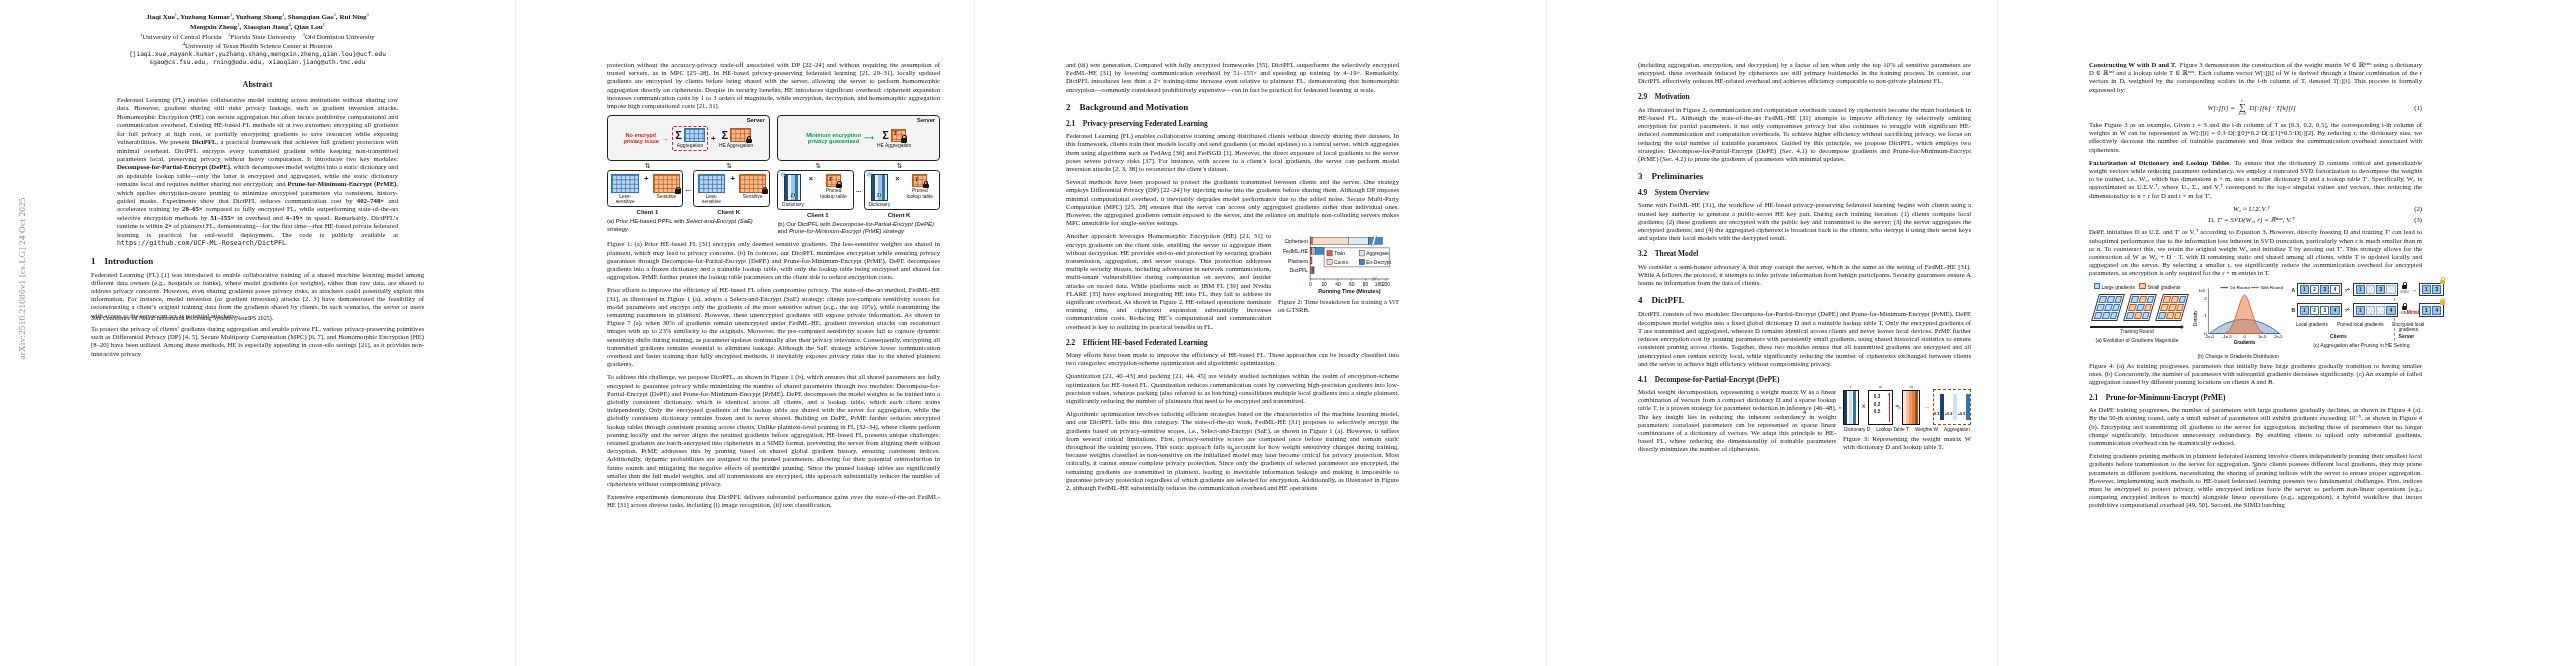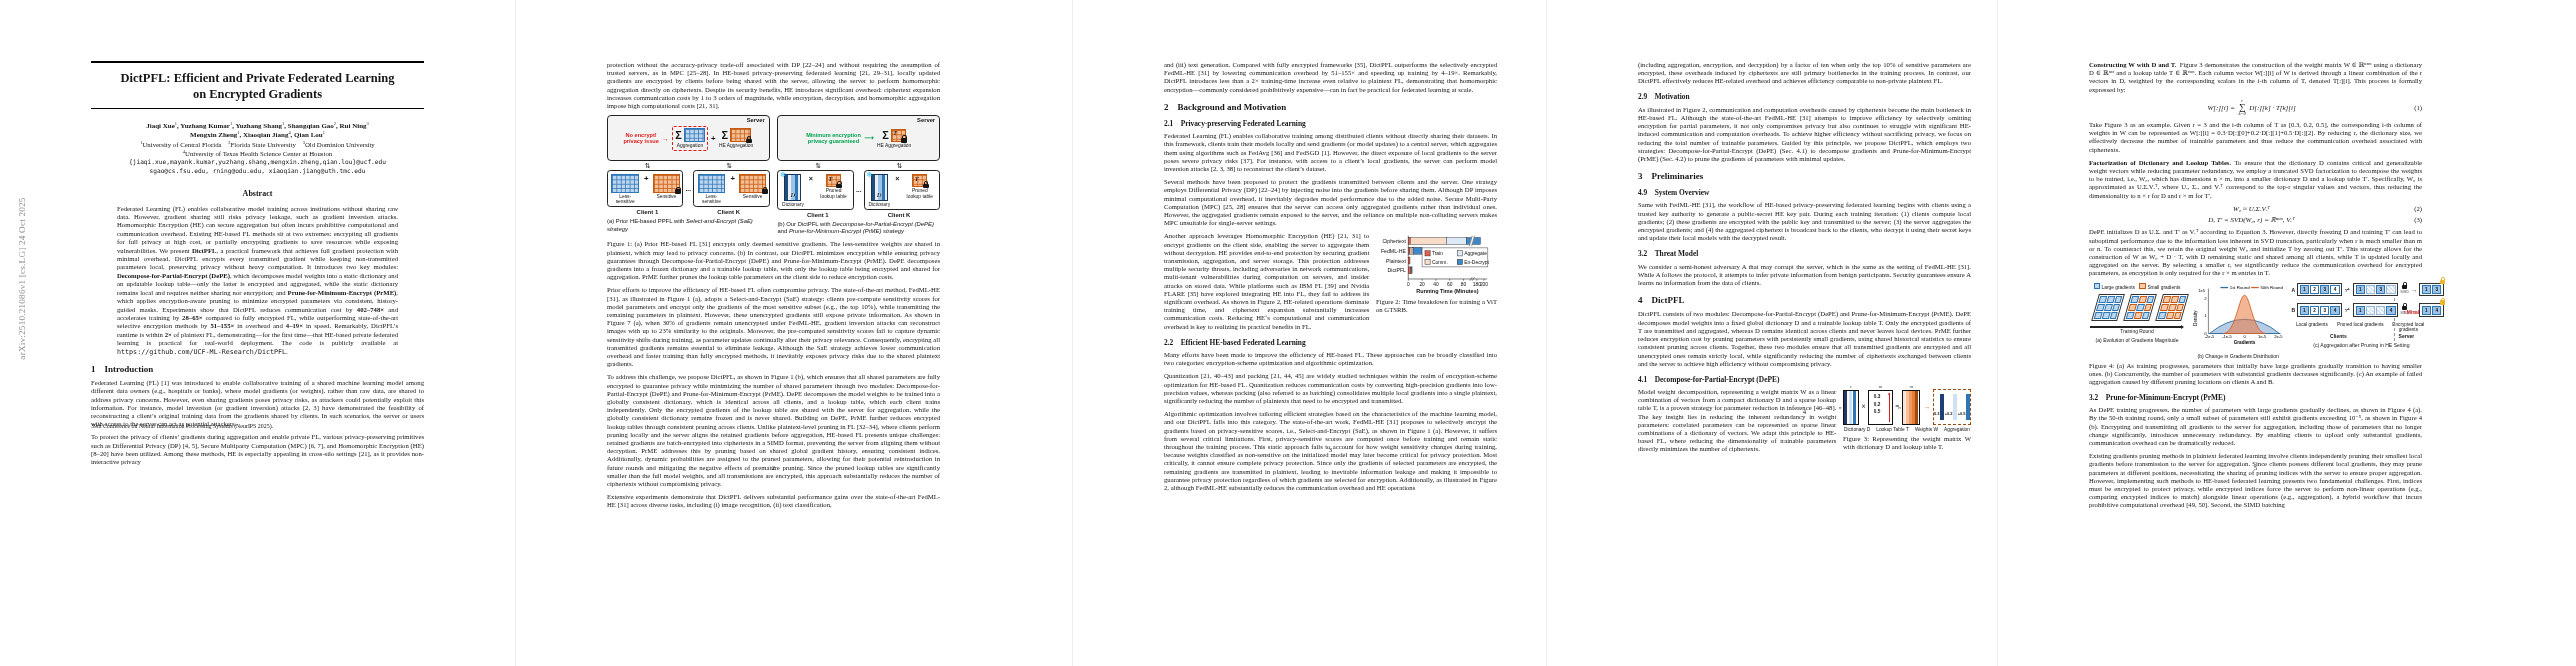--- a/index.html
+++ b/index.html
@@ -143,28 +143,20 @@
   .sum{display:inline-flex;flex-direction:column;align-items:center;line-height:1;vertical-align:middle;margin:0 1.7px;}
   .sum .top,.sum .bot{font-size:4.6px;font-style:italic;}
   .sum .sig{font-size:9px;font-style:normal;}
 </style>
 </head>
 <body>
 
 <div class="page" style="left:0">
   <div class="watermark">arXiv:2510.21086v1  [cs.LG]  24 Oct 2025</div>
   <div class="content">
-    <div class="titlewrap">
-      <div class="rule-thick"></div>
-      <div class="title">
-        <div>DictPFL: Efficient and Private Federated Learning</div>
-        <div>on Encrypted Gradients</div>
-      </div>
-      <div class="rule-thin"></div>
-    </div>
     <div class="authors"><b>Jiaqi Xue</b><sup>1</sup><b>, Yuzhang Kumar</b><sup>1</sup><b>, Yuzhang Shang</b><sup>1</sup><b>, Shangqian Gao</b><sup>2</sup><b>, Rui Ning</b><sup>3</sup></div>
     <div class="authors" style="margin-top:0"><b>Mengxin Zheng</b><sup>1</sup><b>, Xiaoqian Jiang</b><sup>4</sup><b>, Qian Lou</b><sup>1</sup></div>
     <div class="affil"><sup>1</sup>University of Central Florida  <sup>2</sup>Florida State University  <sup>3</sup>Old Dominion University</div>
     <div class="affil"><sup>4</sup>University of Texas Health Science Center at Houston</div>
     <div class="emails mono">{jiaqi.xue,mayank.kumar,yuzhang.shang,mengxin.zheng,qian.lou}@ucf.edu</div>
     <div class="emails mono">sgao@cs.fsu.edu, rning@odu.edu, xiaoqian.jiang@uth.tmc.edu</div>
     <div class="absh">Abstract</div>
     <div class="abstract">Federated Learning (FL) enables collaborative model training across institutions without sharing raw data. However, gradient sharing still risks privacy leakage, such as gradient inversion attacks. Homomorphic Encryption (HE) can secure aggregation but often incurs prohibitive computational and communication overhead. Existing HE-based FL methods sit at two extremes: encrypting all gradients for full privacy at high cost, or partially encrypting gradients to save resources while exposing vulnerabilities. We present <b>DictPFL</b>, a practical framework that achieves full gradient protection with minimal overhead. DictPFL encrypts every transmitted gradient while keeping non-transmitted parameters local, preserving privacy without heavy computation. It introduces two key modules: <b>Decompose-for-Partial-Encrypt (DePE)</b>, which decomposes model weights into a static dictionary and an updatable lookup table—only the latter is encrypted and aggregated, while the static dictionary remains local and requires neither sharing nor encryption; and <b>Prune-for-Minimum-Encrypt (PrME)</b>, which applies encryption-aware pruning to minimize encrypted parameters via consistent, history-guided masks. Experiments show that DictPFL reduces communication cost by <b>402–748×</b> and accelerates training by <b>28–65×</b> compared to fully encrypted FL, while outperforming state-of-the-art selective encryption methods by <b>51–155×</b> in overhead and <b>4–19×</b> in speed. Remarkably, DictPFL’s runtime is within <b>2×</b> of plaintext FL, demonstrating—for the first time—that HE-based private federated learning is practical for real-world deployment. The code is publicly available at <span class="mono">https://github.com/UCF-ML-Research/DictPFL</span>.</div>
     <div class="h1">1 Introduction</div>
     <p class="body">Federated Learning (FL) [1] was introduced to enable collaborative training of a shared machine learning model among different data owners (e.g., hospitals or banks), where model gradients (or weights), rather than raw data, are shared to address privacy concerns. However, even sharing gradients poses privacy risks, as attackers could potentially exploit this information. For instance, model inversion (or gradient inversion) attacks [2, 3] have demonstrated the feasibility of reconstructing a client’s original training data from the gradients shared by clients. In such scenarios, the server or users with access to the server can act as potential attackers.</p>
@@ -322,21 +314,21 @@
     </div>
 
     <p class="body">Figure 1: (a) Prior HE-based FL [31] encrypts only deemed sensitive gradients. The less-sensitive weights are shared in plaintext, which may lead to privacy concerns. (b) In contrast, our DictPFL minimizes encryption while ensuring privacy guarantees through Decompose-for-Partial-Encrypt (DePE) and Prune-for-Minimum-Encrypt (PrME). DePE decomposes gradients into a frozen dictionary and a trainable lookup table, with only the lookup table being encrypted and shared for aggregation. PrME further prunes the lookup table parameters on the client side to reduce encryption costs.</p>
     <p class="body">Prior efforts to improve the efficiency of HE-based FL often compromise privacy. The state-of-the-art method, FedML-HE [31], as illustrated in Figure 1 (a), adopts a Select-and-Encrypt (SaE) strategy: clients pre-compute sensitivity scores for model parameters and encrypt only the gradients of the most sensitive subset (e.g., the top 10%), while transmitting the remaining parameters in plaintext. However, these unencrypted gradients still expose private information. As shown in Figure 7 (a), when 30% of gradients remain unencrypted under FedML-HE, gradient inversion attacks can reconstruct images with up to 23% similarity to the originals. Moreover, the pre-computed sensitivity scores fail to capture dynamic sensitivity shifts during training, as parameter updates continually alter their privacy relevance. Consequently, encrypting all transmitted gradients remains essential to eliminate leakage. Although the SaE strategy achieves lower communication overhead and faster training than fully encrypted methods, it inevitably exposes privacy risks due to the shared plaintext gradients.</p>
     <p class="body">To address this challenge, we propose DictPFL, as shown in Figure 1 (b), which ensures that all shared parameters are fully encrypted to guarantee privacy while minimizing the number of shared parameters through two modules: Decompose-for-Partial-Encrypt (DePE) and Prune-for-Minimum-Encrypt (PrME). DePE decomposes the model weights to be trained into a globally consistent dictionary, which is identical across all clients, and a lookup table, which each client trains independently. Only the encrypted gradients of the lookup table are shared with the server for aggregation, while the globally consistent dictionary remains frozen and is never shared. Building on DePE, PrME further reduces encrypted lookup tables through consistent pruning across clients. Unlike plaintext-level pruning in FL [32–34], where clients perform pruning locally and the server aligns the retained gradients before aggregation, HE-based FL presents unique challenges: retained gradients are batch-encrypted into ciphertexts in a SIMD format, preventing the server from aligning them without decryption. PrME addresses this by pruning based on shared global gradient history, ensuring consistent indices. Additionally, dynamic probabilities are assigned to the pruned parameters, allowing for their potential reintroduction in future rounds and mitigating the negative effects of premature pruning. Since the pruned lookup tables are significantly smaller than the full model weights, and all transmissions are encrypted, this approach substantially reduces the number of ciphertexts without compromising privacy.</p>
     <p class="body">Extensive experiments demonstrate that DictPFL delivers substantial performance gains over the state-of-the-art FedML-HE [31] across diverse tasks, including (i) image recognition, (ii) text classification,</p>
     <div class="pagenum">2</div>
   </div>
 </div>
 
-<div class="page" style="left:1072px">
+<div class="page" style="left:974px">
   <div class="content" style="padding-top:61px">
     <p class="body">and (iii) text generation. Compared with fully encrypted frameworks [35], DictPFL outperforms the selectively encrypted FedML-HE [31] by lowering communication overhead by 51–155× and speeding up training by 4–19×. Remarkably, DictPFL introduces less than a 2× training-time increase even relative to plaintext FL, demonstrating that homomorphic encryption—commonly considered prohibitively expensive—can in fact be practical for federated learning at scale.</p>
     <div class="h1">2 Background and Motivation</div>
     <div class="h2">2.1 Privacy-preserving Federated Learning</div>
     <p class="body">Federated Learning (FL) enables collaborative training among distributed clients without directly sharing their datasets. In this framework, clients train their models locally and send gradients (or model updates) to a central server, which aggregates them using algorithms such as FedAvg [36] and FedSGD [1]. However, the direct exposure of local gradients to the server poses severe privacy risks [37]. For instance, with access to a client’s local gradients, the server can perform model inversion attacks [2, 3, 38] to reconstruct the client’s dataset.</p>
     <p class="body">Several methods have been proposed to protect the gradients transmitted between clients and the server. One strategy employs Differential Privacy (DP) [22–24] by injecting noise into the gradients before sharing them. Although DP imposes minimal computational overhead, it inevitably degrades model performance due to the added noise. Secure Multi-Party Computation (MPC) [25, 28] ensures that the server can access only aggregated gradients rather than individual ones. However, the aggregated gradients remain exposed to the server, and the reliance on multiple non-colluding servers makes MPC unsuitable for single-server settings.</p>
 
     <div class="figfloat">
       <svg id="fig2svg" viewBox="0 0 210 104" width="121" height="60">
           <line x1="56" y1="78" x2="56" y2="3" stroke="#222" stroke-width="1"></line>
@@ -620,19 +612,19 @@
         </div>
         <div class="c-l2">
           <span style="width:94px">Clients</span>
           <span style="width:42px">Server</span>
         </div>
         <div class="f4cap">(c) Aggregation after Pruning in HE Setting</div>
       </div>
     </div>
 
     <p class="body">Figure 4: (a) As training progresses, parameters that initially have large gradients gradually transition to having smaller ones. (b) Concurrently, the number of parameters with substantial gradients decreases significantly. (c) An example of failed aggregation caused by different pruning locations on clients A and B.</p>
-    <div class="h2">3.2 Prune-for-Minimum-Encrypt (PrME)</div>
+    <div class="h2">2.1 Prune-for-Minimum-Encrypt (PrME)</div>
     <p class="body">As DePE training progresses, the number of parameters with large gradients gradually declines, as shown in Figure 4 (a). By the 50-th training round, only a small subset of parameters still exhibit gradients exceeding 10⁻⁵, as shown in Figure 4 (b). Encrypting and transmitting all gradients to the server for aggregation, including those of parameters that no longer change significantly, introduces unnecessary redundancy. By enabling clients to upload only substantial gradients, communication overhead can be dramatically reduced.</p>
     <p class="body">Existing gradients pruning methods in plaintext federated learning involve clients independently pruning their smallest local gradients before transmission to the server for aggregation. Since clients possess different local gradients, they may prune parameters at different positions, necessitating the sharing of pruning indices with the server to ensure proper aggregation. However, implementing such methods to HE-based federated learning presents two fundamental challenges. First, indices must be encrypted to protect privacy, while encrypted indices force the server to perform non-linear operations (e.g., comparing encrypted indices to match) alongside linear operations (e.g., aggregation), a hybrid workflow that incurs prohibitive computational overhead [49, 50]. Second, the SIMD batching</p>
     <div class="pagenum">5</div>
   </div>
 </div>
 
 
 </body></html>

